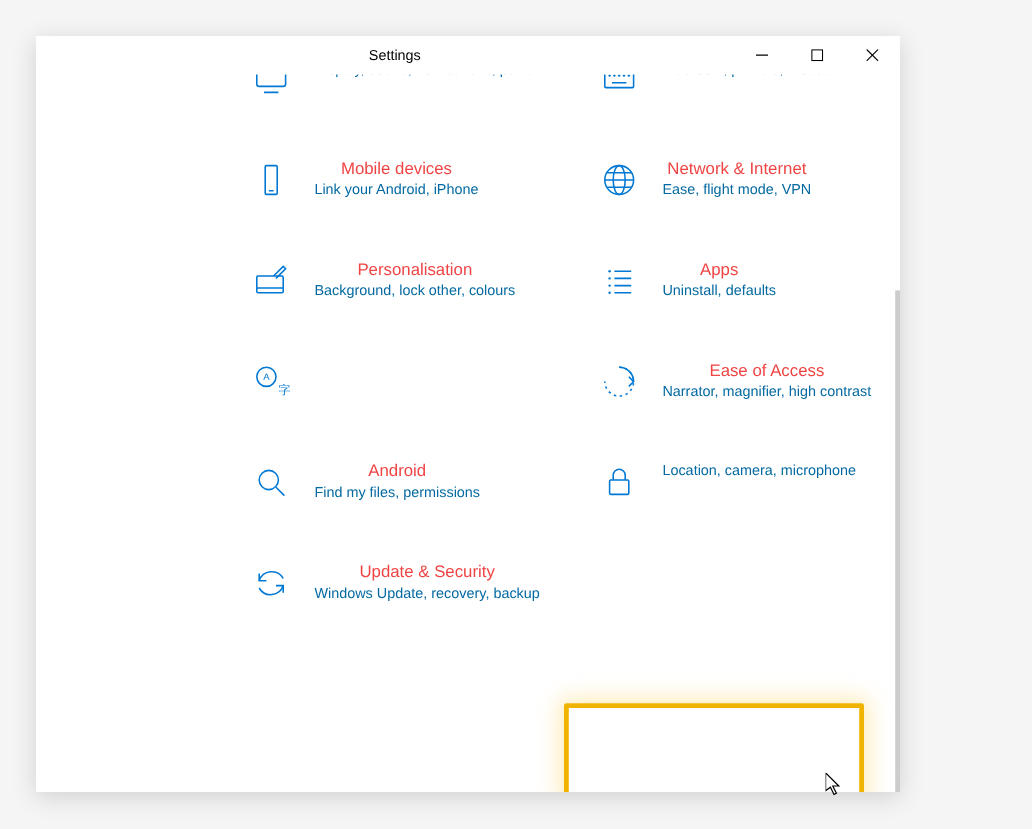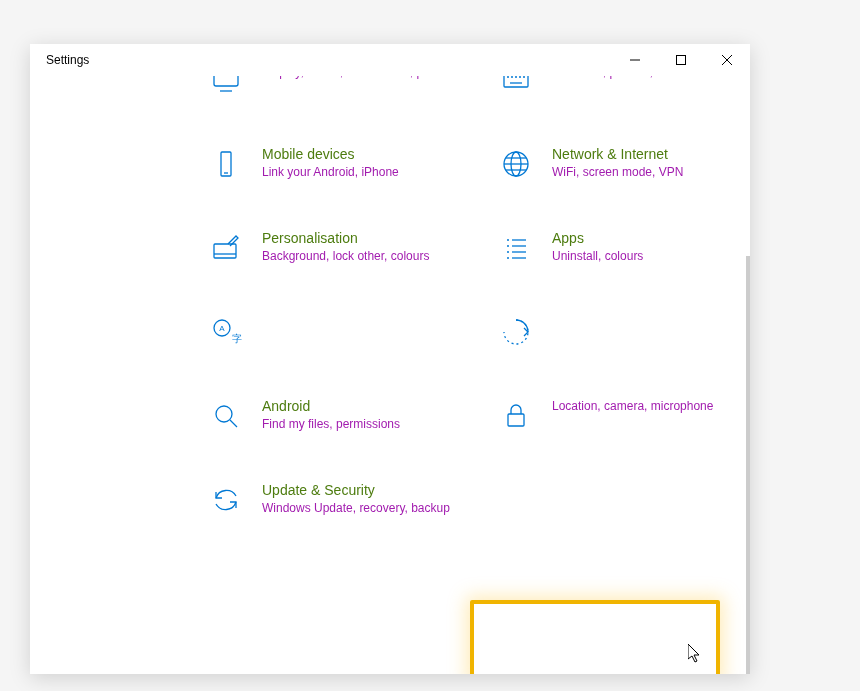--- a/index.html
+++ b/index.html
@@ -7,25 +7,26 @@
     width: 860px;
     height: 691px;
     background: #f5f5f5;
     font-family: "Segoe UI", Arial, sans-serif;
     position: relative;
     overflow: hidden;
   }
   .window {
     position: absolute;
     left: 30px;
-    top: 44px;
+    top: 30px;
     width: 720px;
     height: 630px;
     background: #fff;
     box-shadow: 0 4px 20px rgba(0,0,0,0.15);
+    text-align: center;
   }
   .titlebar {
     height: 32px;
     display: flex;
     align-items: center;
     padding-left: 16px;
   }
   .titlebar .title {
     font-size: 12px;
     color: #000;
@@ -69,26 +70,26 @@
     display: flex;
     align-items: center;
     justify-content: center;
     flex-shrink: 0;
     color: #0078d4;
   }
   .icon-wrap svg { width: 32px; height: 32px; stroke: currentColor; fill: none; stroke-width: 1.3; }
   .text-wrap { padding-top: 2px; }
   .item-title {
     font-size: 14px;
-    color: #4d7c0f;
+    color: #ef4444;
     margin-bottom: 2px;
   }
   .item-desc {
     font-size: 12px;
-    color: #a21caf;
+    color: #0369a1;
     line-height: 1.35;
   }
   .highlight {
     position: absolute;
     border: 4px solid #f0b400;
     border-radius: 2px;
     box-shadow: 0 0 18px 4px rgba(255, 200, 60, 0.35);
     pointer-events: none;
   }
   .cursor {
@@ -186,21 +187,21 @@
           <svg viewBox="0 0 32 32">
               <circle cx="16" cy="16" r="12"></circle>
               <ellipse cx="16" cy="16" rx="5" ry="12"></ellipse>
               <line x1="4" y1="16" x2="28" y2="16"></line>
               <line x1="6" y1="10" x2="26" y2="10"></line>
               <line x1="6" y1="22" x2="26" y2="22"></line>
             </svg>
         </div>
         <div class="text-wrap">
           <div class="item-title">Network &amp; Internet</div>
-          <div class="item-desc">WiFi, screen mode, VPN</div>
+          <div class="item-desc">Ease, flight mode, VPN</div>
         </div>
       </div>
 
       <div class="item">
         <div class="icon-wrap">
           <svg viewBox="0 0 32 32">
               <rect x="4" y="12" width="22" height="14" rx="1"></rect>
               <line x1="4" y1="22" x2="26" y2="22"></line>
               <path d="M18 12 L26 4 L28 6 L20 14"></path>
             </svg>
@@ -219,21 +220,21 @@
               <line x1="8" y1="14" x2="8" y2="14" stroke-linecap="round" stroke-width="2"></line>
               <line x1="12" y1="14" x2="26" y2="14"></line>
               <line x1="8" y1="20" x2="8" y2="20" stroke-linecap="round" stroke-width="2"></line>
               <line x1="12" y1="20" x2="26" y2="20"></line>
               <line x1="8" y1="26" x2="8" y2="26" stroke-linecap="round" stroke-width="2"></line>
               <line x1="12" y1="26" x2="26" y2="26"></line>
             </svg>
         </div>
         <div class="text-wrap">
           <div class="item-title">Apps</div>
-          <div class="item-desc">Uninstall, colours</div>
+          <div class="item-desc">Uninstall, defaults</div>
         </div>
       </div>
 
 
       <div class="item">
         <div class="icon-wrap">
           <svg viewBox="0 0 32 32">
               <circle cx="12" cy="12" r="8"></circle>
               <text x="12" y="15" font-size="8" text-anchor="middle" fill="#0078d4" stroke="none">A</text>
               <text x="22" y="26" font-size="10" fill="#0078d4" stroke="none">字</text>
@@ -241,20 +242,24 @@
         </div>
       </div>
 
       <div class="item">
         <div class="icon-wrap">
           <svg viewBox="0 0 32 32">
               <path d="M16 4 A12 12 0 1 1 4 16" stroke-dasharray="2 3"></path>
               <path d="M16 4 A12 12 0 0 1 28 16"></path>
               <polyline points="24,12 28,16 24,20"></polyline>
             </svg>
+        </div>
+        <div class="text-wrap">
+          <div class="item-title">Ease of Access</div>
+          <div class="item-desc">Narrator, magnifier, high contrast</div>
         </div>
       </div>
 
       <div class="item">
         <div class="icon-wrap">
           <svg viewBox="0 0 32 32">
               <circle cx="14" cy="14" r="8"></circle>
               <line x1="20" y1="20" x2="27" y2="27"></line>
             </svg>
         </div>

